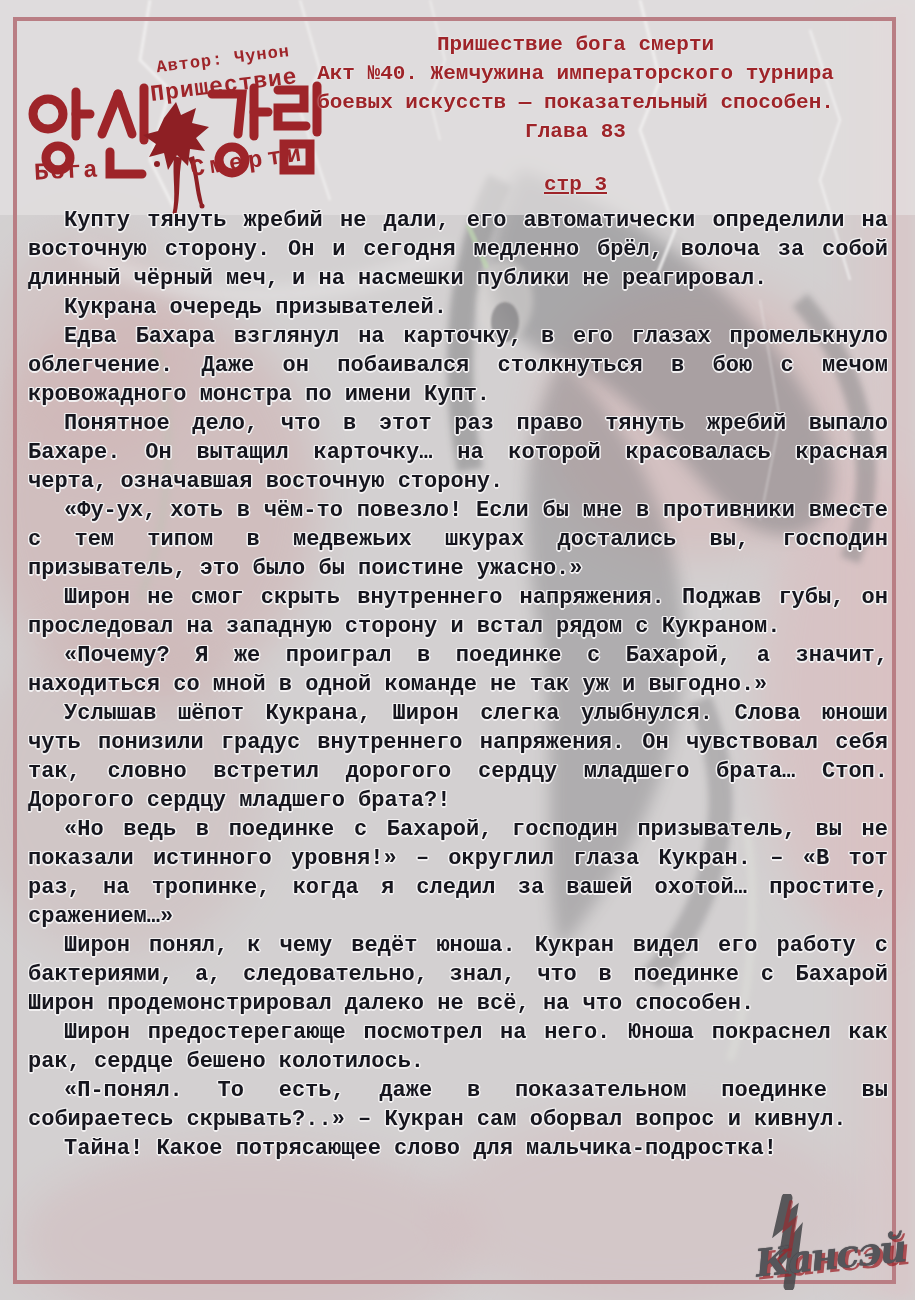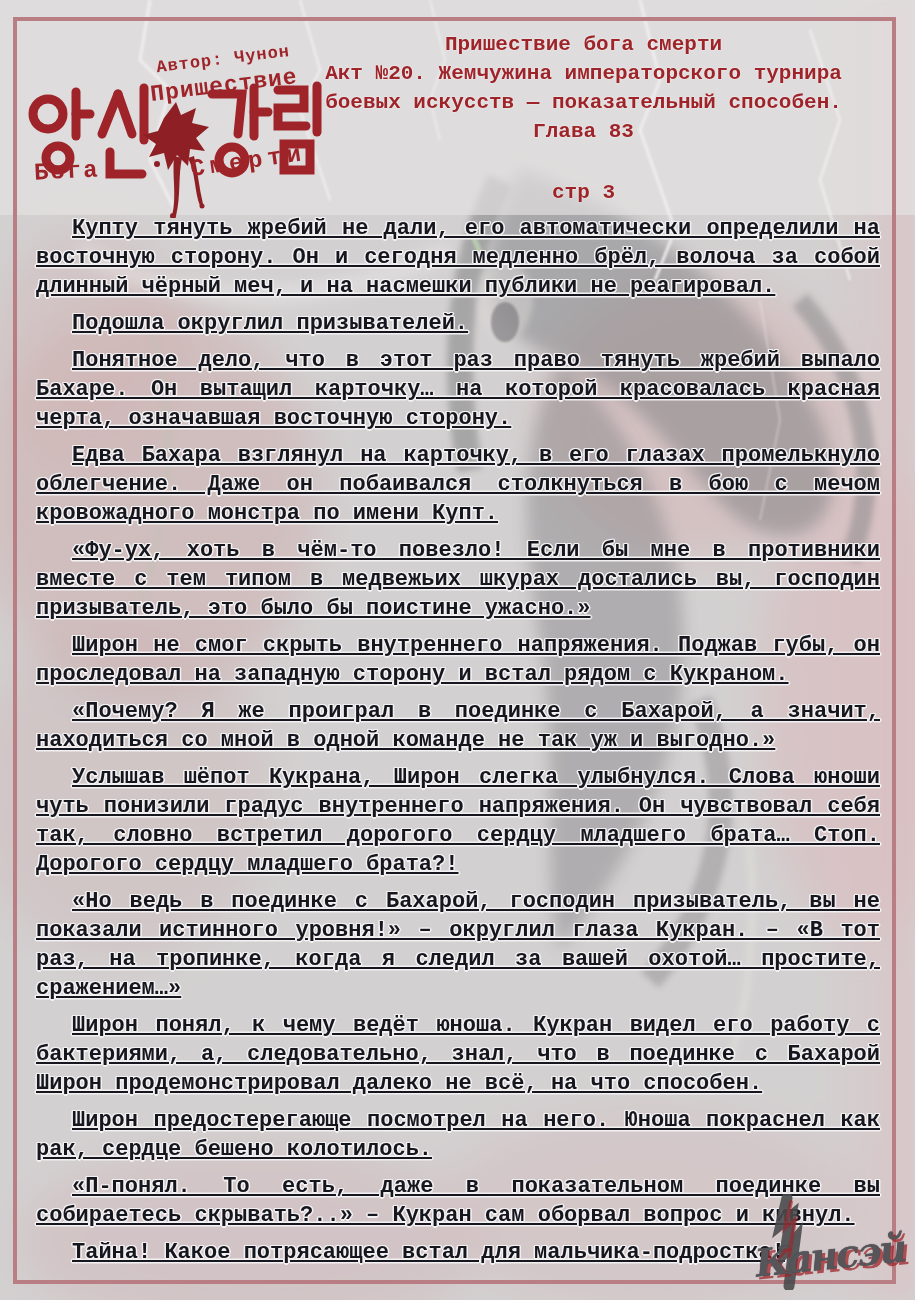--- a/index.html
+++ b/index.html
@@ -15,36 +15,35 @@
   }
   
   .logo{position:absolute;left:18px;top:20px;width:310px;height:190px;color:#9e2429;}
   .logo div{font-weight:bold;white-space:nowrap;}
   .logo-author{position:absolute;left:138px;top:30px;font-size:17px;transform:rotate(-7deg);letter-spacing:1px;}
   .logo-word-top{position:absolute;left:132px;top:53px;font-size:23px;transform:rotate(-7deg);letter-spacing:1px;}
   .logo-korean{position:absolute;left:8px;top:58px;}
   .logo-word-left{position:absolute;left:16px;top:138px;font-size:24px;transform:rotate(-3deg);letter-spacing:2px;}
   .logo-word-right{position:absolute;left:172px;top:128px;font-size:24px;transform:rotate(-8deg);letter-spacing:5px;}
   .title-block{
-    position:absolute;left:276px;top:30px;width:615px;text-align:center;
+    position:absolute;left:268px;top:30px;width:615px;text-align:center;
     color:#9e2429;font-size:21px;line-height:29px;font-weight:bold;
     text-shadow:0 0 2px rgba(255,255,255,.85);
   }
-  .page-num{margin-top:32px;}
+  .page-num{margin-top:24px;text-decoration:underline;}
   
   .body-text{
     position:absolute;left:28px;top:206px;width:860px;height:1072px;overflow:hidden;
     color:#16161e;font-size:22px;line-height:29px;font-weight:bold;
     text-align:justify;
   }
   .body-text p{
-    margin:8px;text-indent:36px;
+    margin:0;text-indent:36px;
     text-shadow:-1.5px 0 #f2f0f1,1.5px 0 #f2f0f1,0 -1.5px #f2f0f1,0 1.5px #f2f0f1,
                 -1px -1px #f2f0f1,1px 1px #f2f0f1,-1px 1px #f2f0f1,1px -1px #f2f0f1;
-    text-decoration:underline;
   }
   
   .watermark{position:absolute;right:6px;bottom:4px;width:160px;height:100px;}
   .wm-text{
     position:absolute;right:4px;bottom:18px;
     font-family:"DejaVu Serif","Liberation Serif",serif;
     font-style:italic;font-weight:bold;font-size:38px;color:#55555a;
     transform:rotate(-6deg);
     text-shadow:3px 3px 0 rgba(158,36,41,.75),0 0 1px #3a3a3e;
     letter-spacing:-2px;
@@ -146,40 +145,40 @@
         <circle cx="176" cy="128" r="2.5"></circle>
         <circle cx="131" cy="86" r="3"></circle>
       </g>
     </svg>
     <div class="logo-word-left">Бога</div>
     <div class="logo-word-right">Смерти</div>
   </div>
 
   <div class="title-block">
     <div>Пришествие бога смерти</div>
-    <div>Акт №20. Жемчужина императорского турнира</div>
+    <div>Акт №40. Жемчужина императорского турнира</div>
     <div>боевых искусств — показательный способен.</div>
     <div>Глава 83</div>
     <div class="page-num">стр 3</div>
   </div>
 
   <main class="body-text">
       <p>Купту тянуть жребий не дали, его автоматически определили на восточную сторону. Он и сегодня медленно брёл, волоча за собой длинный чёрный меч, и на насмешки публики не реагировал.</p>
-      <p>Подошла округлил призывателей.</p>
+      <p>Кукрана очередь призывателей.</p>
+      <p>Едва Бахара взглянул на карточку, в его глазах промелькнуло облегчение. Даже он побаивался столкнуться в бою с мечом кровожадного монстра по имени Купт.</p>
       <p>Понятное дело, что в этот раз право тянуть жребий выпало Бахаре. Он вытащил карточку… на которой красовалась красная черта, означавшая восточную сторону.</p>
-      <p>Едва Бахара взглянул на карточку, в его глазах промелькнуло облегчение. Даже он побаивался столкнуться в бою с мечом кровожадного монстра по имени Купт.</p>
       <p>«Фу-ух, хоть в чём-то повезло! Если бы мне в противники вместе с тем типом в медвежьих шкурах достались вы, господин призыватель, это было бы поистине ужасно.»</p>
       <p>Широн не смог скрыть внутреннего напряжения. Поджав губы, он проследовал на западную сторону и встал рядом с Кукраном.</p>
       <p>«Почему? Я же проиграл в поединке с Бахарой, а значит, находиться со мной в одной команде не так уж и выгодно.»</p>
       <p>Услышав шёпот Кукрана, Широн слегка улыбнулся. Слова юноши чуть понизили градус внутреннего напряжения. Он чувствовал себя так, словно встретил дорогого сердцу младшего брата… Стоп. Дорогого сердцу младшего брата?!</p>
       <p>«Но ведь в поединке с Бахарой, господин призыватель, вы не показали истинного уровня!» – округлил глаза Кукран. – «В тот раз, на тропинке, когда я следил за вашей охотой… простите, сражением…»</p>
       <p>Широн понял, к чему ведёт юноша. Кукран видел его работу с бактериями, а, следовательно, знал, что в поединке с Бахарой Широн продемонстрировал далеко не всё, на что способен.</p>
       <p>Широн предостерегающе посмотрел на него. Юноша покраснел как рак, сердце бешено колотилось.</p>
       <p>«П-понял. То есть, даже в показательном поединке вы собираетесь скрывать?..» – Кукран сам оборвал вопрос и кивнул.</p>
-      <p>Тайна! Какое потрясающее встал для мальчика-подростка!</p>
+      <p>Тайна! Какое потрясающее слово для мальчика-подростка!</p>
     </main>
 
   <div class="watermark">
     <svg class="wm-brush" width="46" height="96" viewBox="0 0 46 96" aria-hidden="true">
       <path d="M20,4 L14,30 L24,22 L18,58 L28,46 L22,92" stroke="#4a4a4e" stroke-width="11" stroke-linecap="round" fill="none" opacity="0.9"></path>
       <path d="M24,8 L18,34 L28,26 L22,62" stroke="#9e2429" stroke-width="4" stroke-linecap="round" fill="none" opacity="0.6"></path>
     </svg>
     <span class="wm-text">Кансэй</span>
   </div>
 

